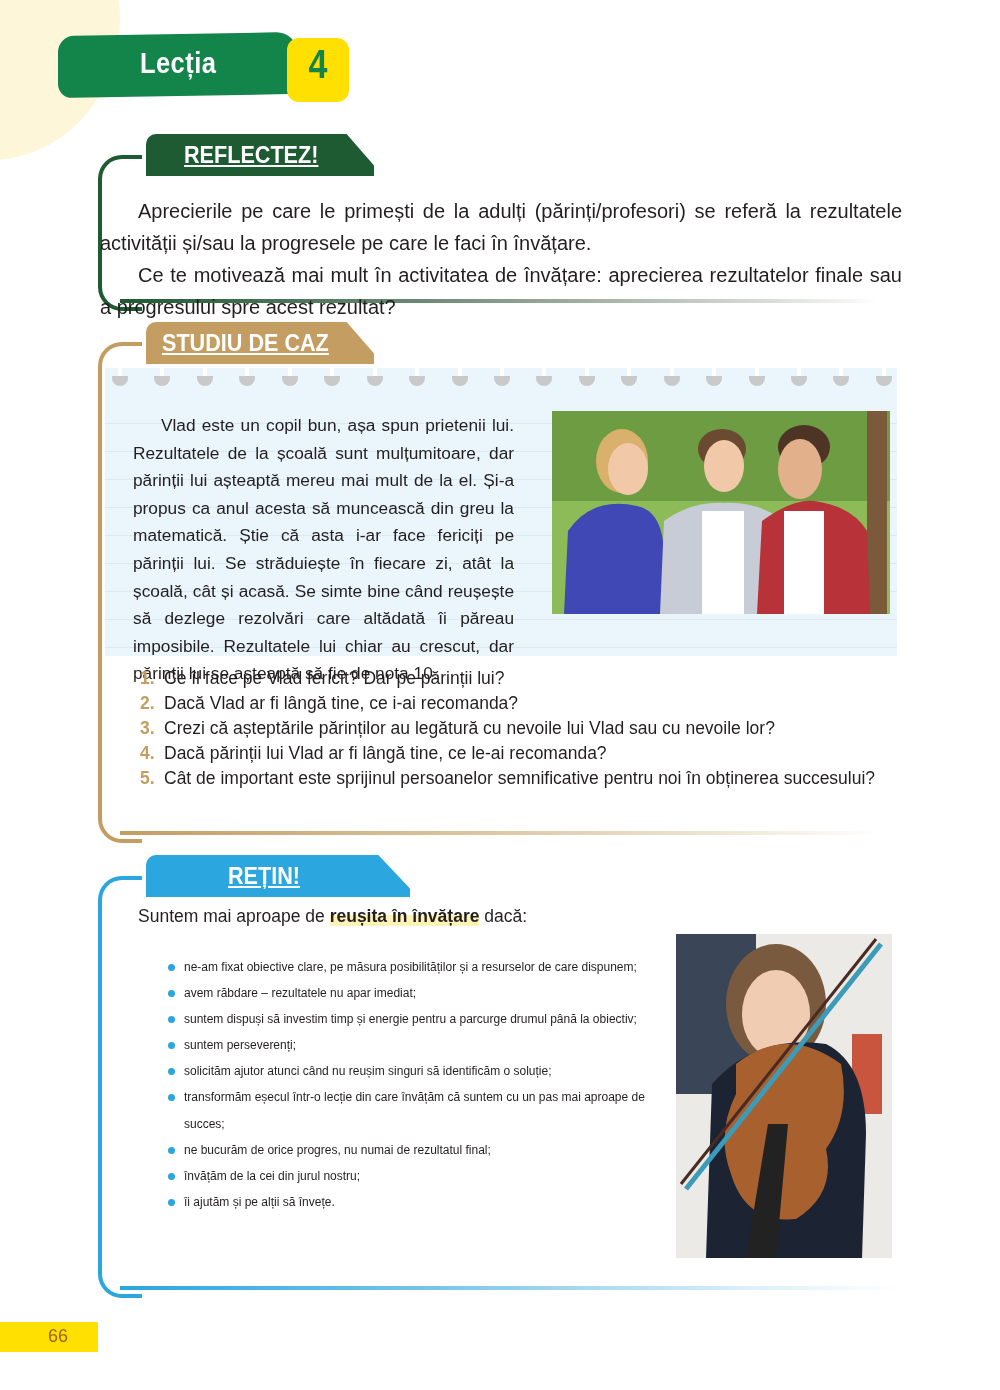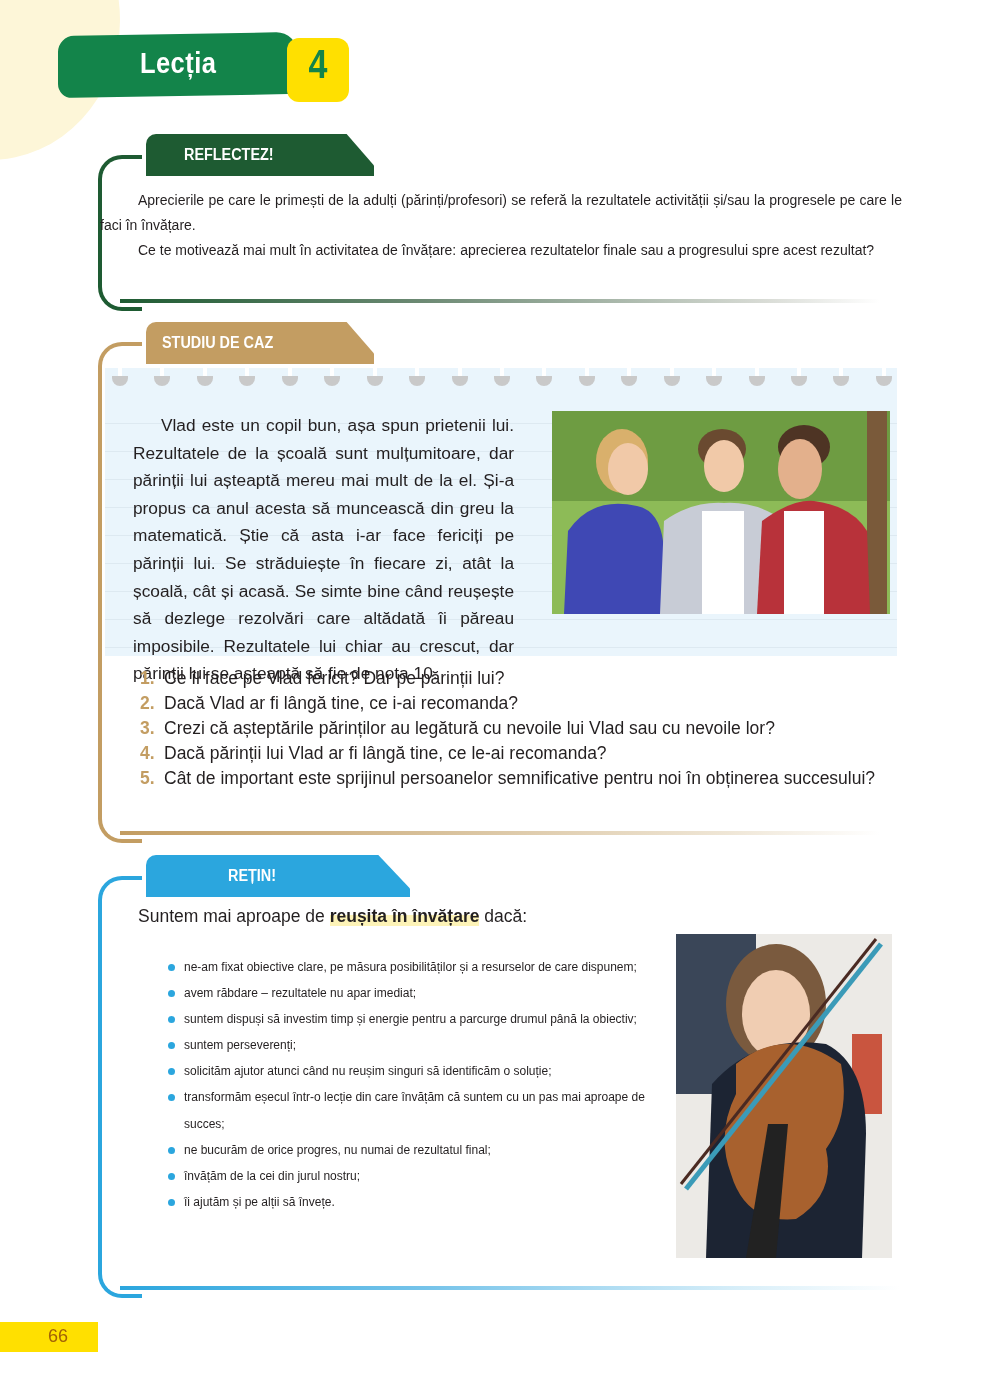--- a/index.html
+++ b/index.html
@@ -14,31 +14,31 @@
                   letter-spacing:0.5px; transform:scaleX(0.85); transform-origin:left; }
   .lesson-num-box { position:absolute; left:287px; top:38px; width:62px; height:64px; background:#ffe000;
                     border-radius:12px; }
   .lesson-num { position:absolute; left:287px; top:42px; width:62px; text-align:center; font-size:40px;
                 font-weight:bold; color:#13844a; transform:scaleX(0.85); }
 
   
   .frame { position:absolute; border-left:4px solid; border-bottom:4px solid; border-bottom-left-radius:24px;
            border-top-left-radius:24px; border-top:4px solid; border-right:none; }
   .frame-fade { position:absolute; height:4px; }
-  .tab { position:absolute; height:42px; color:#fff; font-weight:bold; font-size:16px; display:flex;
+  .tab { position:absolute; height:42px; color:#fff; font-weight:bold; font-size:24px; display:flex;
          align-items:center; clip-path:polygon(0 0, 88% 0, 100% 75%, 100% 100%, 0 100%);
-         border-top-left-radius:10px; }
+         border-top-left-radius:10px;text-decoration:underline; }
   .tab span { display:inline-block; transform:scaleX(0.9); transform-origin:left; }
 
   
   #reflect-frame { left:98px; top:155px; width:40px; height:148px; border-color:#1e5b32; border-right:none; }
   #reflect-fade { left:120px; top:299px; width:760px; background:linear-gradient(90deg,#1e5b32 0%, #6d8a74 40%, #d9dcd6 85%, rgba(255,255,255,0) 100%); }
   #reflect-tab { left:146px; top:134px; width:228px; background:#1e5b32; }
   #reflect-tab span { margin-left:38px; }
-  .reflect-text { position:absolute; left:100px; top:188px; width:802px; font-size:14px; line-height:25px;
+  .reflect-text { position:absolute; left:100px; top:195px; width:802px; font-size:20px; line-height:32px;
                   text-align:justify; }
   .reflect-text p { margin:0; text-indent:38px; }
 
   
   #case-frame { left:98px; top:342px; width:40px; height:493px; border-color:#c39d62; border-right:none; }
   #case-fade { left:120px; top:831px; width:760px; background:linear-gradient(90deg,#c39d62 0%, #d7bf98 40%, #efe6d6 80%, rgba(255,255,255,0) 100%); }
   #case-tab { left:146px; top:322px; width:228px; background:#c39d62; }
   #case-tab span { margin-left:16px; }
   .note-paper { position:absolute; left:105px; top:368px; width:792px; height:288px;
                 background:repeating-linear-gradient(180deg, #eaf5fc 0px, #eaf5fc 27px, #dde9f1 27px, #dde9f1 28px); }

